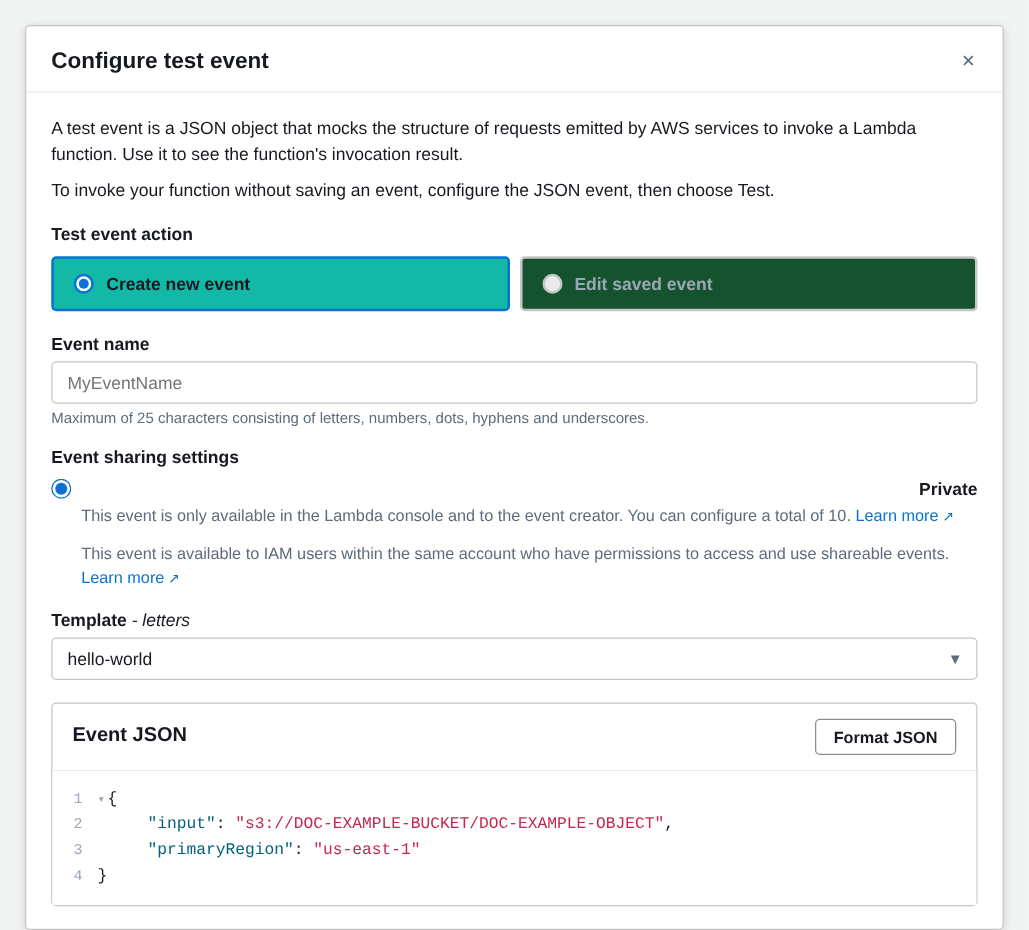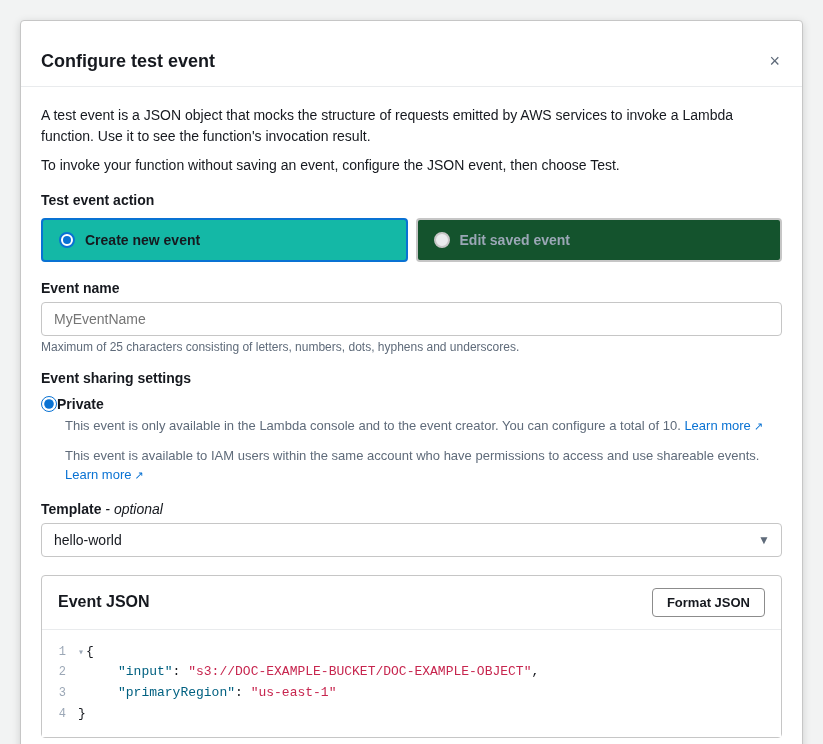--- a/index.html
+++ b/index.html
@@ -20,21 +20,21 @@
       border-radius: 4px;
       width: 800px;
       max-width: 100%;
       box-shadow: 0 2px 8px rgba(0,0,0,0.15);
     }
 
     .modal-header {
       display: flex;
       align-items: center;
       justify-content: space-between;
-      padding: 29px 20px 14px 20px;
+      padding: 16px 20px 14px 20px;
       border-bottom: 1px solid #e9ebed;
     }
 
     .modal-title {
       font-size: 18px;
       font-weight: 700;
       color: #16191f;
     }
 
     .close-btn {
@@ -175,20 +175,21 @@
 
     .radio-option {
       margin-bottom: 10px;
     }
 
     .radio-row {
       display: flex;
       align-items: center;
       gap: 0;
       margin-bottom: 4px;
+      justify-content: space-between;
     }
 
     .radio-input {
       width: 16px;
       height: 16px;
       accent-color: #0972d3;
       cursor: pointer;
     }
 
     .radio-label {
@@ -385,21 +386,21 @@
         <div class="radio-desc">
           <span>This event is available to IAM users within the same account who have permissions to access and use shareable events.</span>
           <a class="learn-more-link">Learn more</a>
         </div>
       </div>
     </div>
 
     <div class="template-section">
       <div class="template-label">
         <span>Template</span>
-        <em>- optional</em>
+        <em>- letters</em>
       </div>
       <div class="select-wrapper">
         <select class="select-input">
           <option value="hello-world" selected="">hello-world</option>
           <option value="apigateway-aws-proxy">apigateway-aws-proxy</option>
           <option value="cloudwatch-logs">cloudwatch-logs</option>
           <option value="dynamodb">dynamodb</option>
           <option value="kinesis">kinesis</option>
           <option value="s3">s3</option>
         </select>

